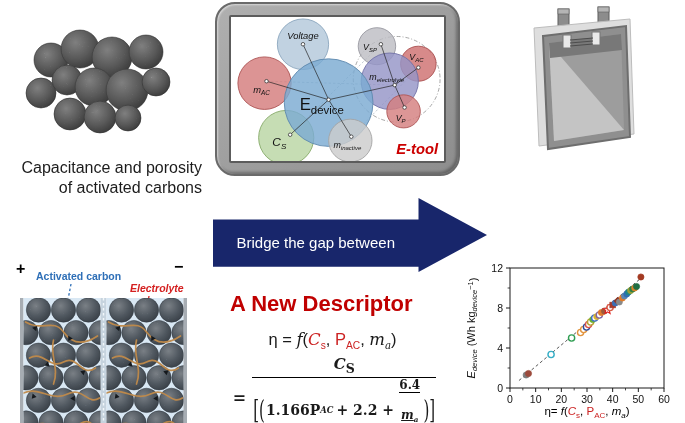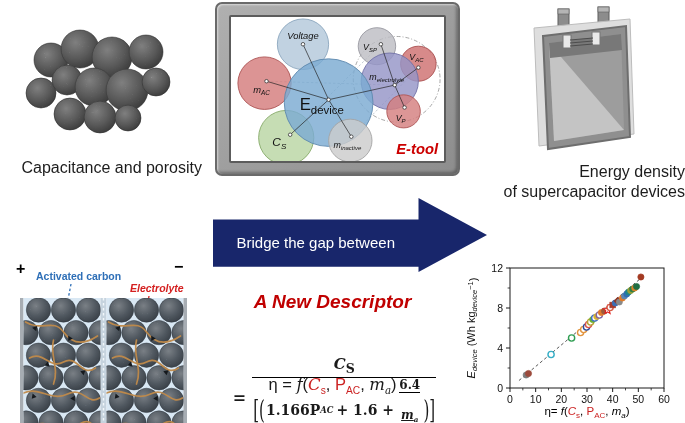--- a/index.html
+++ b/index.html
@@ -3,35 +3,35 @@
 <meta charset="utf-8">
 <style>
   html,body{margin:0;padding:0;background:#fff;}
   .page{position:relative;width:685px;height:423px;background:#ffffff;overflow:hidden;
         font-family:"Liberation Sans",sans-serif;color:#1a1a1a;}
   section{position:absolute;}
   .caption{position:absolute;text-align:right;font-size:16px;line-height:1.28;color:#1c1c1c;}
   
   .monitor{left:215px;top:2px;width:245px;height:174px;
     background:linear-gradient(145deg,#b0b0b0,#8d8d8d);
-    border:2px solid #6a6a6a;border-radius:7px;box-sizing:border-box;
+    border:2px solid #6a6a6a;border-radius:20px;box-sizing:border-box;
     box-shadow:inset 1px 1px 2px rgba(255,255,255,.55), inset -2px -2px 3px rgba(0,0,0,.3);}
   .screen{position:absolute;left:12px;top:11px;right:12px;bottom:11px;
     background:#fff;border:2px solid #5c5c5c;border-radius:2px;overflow:hidden;}
   .screen svg{display:block;width:100%;height:100%;}
   
   .arrow{position:absolute;left:213px;top:198px;width:274px;height:74px;
     clip-path:polygon(0 29%,75% 29%,75% 0,100% 50%,75% 100%,75% 93%,0 93%);}
   .arrow-text{position:absolute;left:0;top:29%;bottom:7%;width:75%;display:flex;
     flex-direction:column;justify-content:center;align-items:center;
     color:#fff;font-size:15px;line-height:1.3;text-align:center;}
   
-  .desc-title{position:absolute;left:230px;top:291px;width:205px;text-align:center;
-    font-size:19px;font-weight:bold;font-style:italic;}
-  .eq1{position:absolute;left:235px;top:330px;width:195px;text-align:center;font-size:16.5px;margin-top:45px;}
+  .desc-title{position:absolute;left:230px;top:291px;width:205px;
+    font-size:22px;font-weight:bold;}
+  .eq1{position:absolute;left:235px;top:330px;width:195px;text-align:center;font-size:16.5px;}
   .eq1 sub{font-size:0.62em;}
   .mv{font-family:"DejaVu Serif",serif;font-style:italic;}
   .red{color:#cc2222;}
   .eq2{position:absolute;left:222px;top:355px;width:225px;display:flex;align-items:center;
     justify-content:center;gap:6px;font-family:"DejaVu Serif",serif;font-weight:bold;font-size:14px;}
   .eq2 .eqsign{font-size:16px;}
   .frac{display:inline-flex;flex-direction:column;align-items:center;}
   .frac .num{padding:0 4px 1px;font-size:15px;}
   .frac .den{border-top:1.6px solid #000;padding-top:1px;display:inline-flex;align-items:center;}
   .bracket{display:inline-block;transform:scaleY(1.75);font-weight:400;font-size:15px;padding:0 1px;}
@@ -85,20 +85,21 @@
         <circle cx="48" cy="98" r="16" fill="url(#sg2)" stroke="#3f3f3f" stroke-width="0.6"></circle>
         <circle cx="48" cy="98" r="16" fill="#000" filter="url(#grain)" opacity="0.3"></circle>
         <circle cx="78" cy="101" r="16" fill="url(#sg2)" stroke="#3f3f3f" stroke-width="0.6"></circle>
         <circle cx="78" cy="101" r="16" fill="#000" filter="url(#grain)" opacity="0.3"></circle>
         <circle cx="106" cy="102" r="13" fill="url(#sg2)" stroke="#3f3f3f" stroke-width="0.6"></circle>
         <circle cx="106" cy="102" r="13" fill="#000" filter="url(#grain)" opacity="0.3"></circle>
       </svg>
   </section>
   <div class="caption" style="left:2px;top:158px;width:200px;">
     <div>Capacitance and porosity</div>
+    <div>of activated carbons</div>
   </div>
 
   <section class="monitor">
     <div class="screen">
       <svg id="venn" viewBox="0 0 216 148" preserveAspectRatio="none">
           <circle cx="168" cy="64" r="44" fill="none" stroke="#909090" stroke-width="0.8" stroke-dasharray="4 2 1 2"></circle>
           <line x1="36" y1="66" x2="166" y2="70" stroke="#96a4b2" stroke-width="0.6" stroke-dasharray="2.5 2"></line>
           <line x1="60" y1="121" x2="152" y2="28" stroke="#96a4b2" stroke-width="0.6" stroke-dasharray="2.5 2"></line>
           <line x1="122" y1="123" x2="190" y2="52" stroke="#96a4b2" stroke-width="0.6" stroke-dasharray="2.5 2"></line>
           <circle cx="73" cy="28" r="26" fill="#b3c8da" fill-opacity="0.82" stroke="#8aa5bd" stroke-width="0.9"></circle>
@@ -152,45 +153,41 @@
       <polygon points="31,37 103,28 106,124 36,135" fill="#9d9d9d"></polygon>
       <polygon points="31,37 106,124 36,135" fill="#c4c4c4"></polygon>
       <polygon points="31,37 103,28 104,44 32,52" fill="#787878"></polygon>
       <rect x="45" y="29" width="8" height="13" fill="#e9e9e9" stroke="#777"></rect>
       <rect x="74" y="26" width="8" height="13" fill="#e9e9e9" stroke="#777"></rect>
       <line x1="52" y1="34" x2="75" y2="32" stroke="#4d4d4d" stroke-width="1"></line>
       <line x1="52" y1="37" x2="75" y2="35" stroke="#4d4d4d" stroke-width="1"></line>
       <line x1="52" y1="40" x2="75" y2="38" stroke="#4d4d4d" stroke-width="1"></line>
     </svg>
   </section>
-  <div class="caption" style="left:480px;top:162px;width:205px;">
-    <div>Energy density</div>
-    <div>of supercapacitor devices</div>
-  </div>
 
   <div class="arrow" id="bridge-arrow" style="background: rgb(24, 38, 107);">
     <div class="arrow-text">
       <div>Bridge the gap between</div>
     </div>
   </div>
 
   <div class="desc-title" id="desc-title" style="color: rgb(192, 0, 0);">A New Descriptor</div>
   <div class="eq1">
     <span>η = </span><i class="mv">f</i><span>(</span><i class="mv red">C</i><sub class="red">s</sub><span>, </span><span class="red">P</span><sub class="red">AC</sub><span>, </span><i class="mv">m</i><sub><i class="mv">a</i></sub><span>)</span>
   </div>
   <div class="eq2">
     <span class="eqsign">=</span>
     <div class="frac">
       <div class="num"><i>C</i><sub>S</sub></div>
       <div class="den">
         <span class="bracket">[(</span>
         <span>1.166</span>
           <span>P</span>
           <sub><i>AC</i></sub>
-        <span class="mid">+ 1.6 +</span>
+        <span class="mid">+ 2.2 +</span>
         <div class="ifrac">
           <div class="ifn">6.4</div>
           <div class="ifd"><i>m</i><sub><i>a</i></sub></div>
         </div>
         <span class="bracket">)]</span>
       </div>
     </div>
   </div>
 
   <section style="left:8px;top:256px;">

